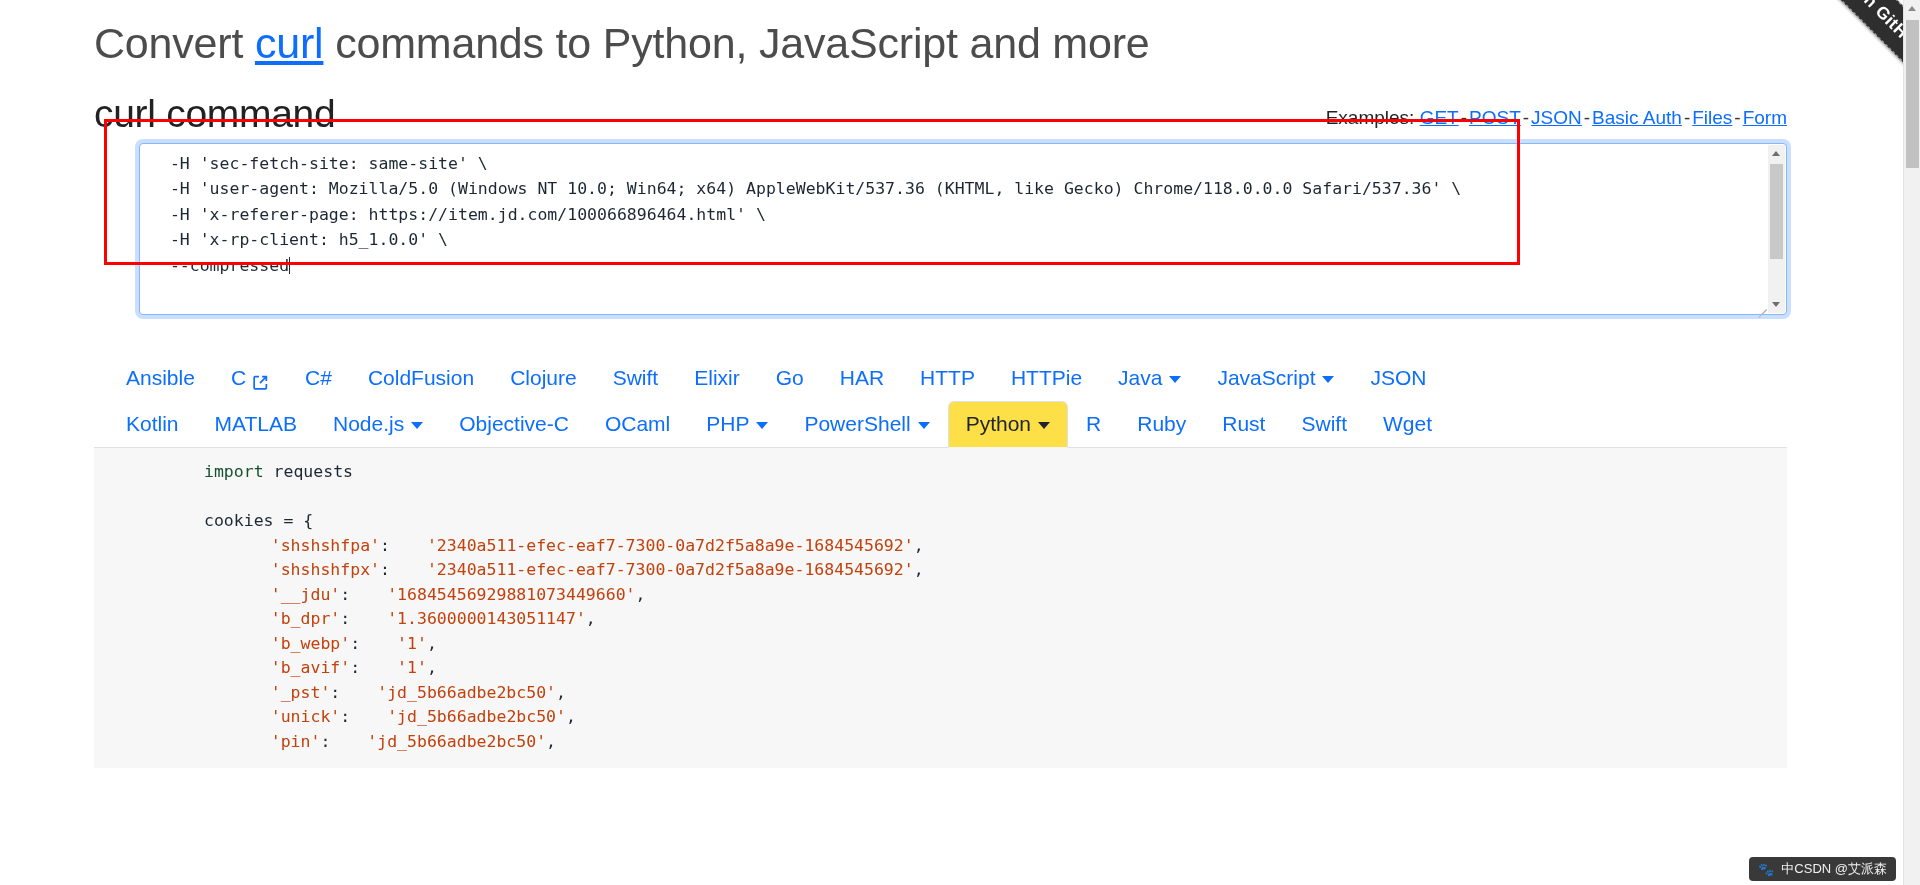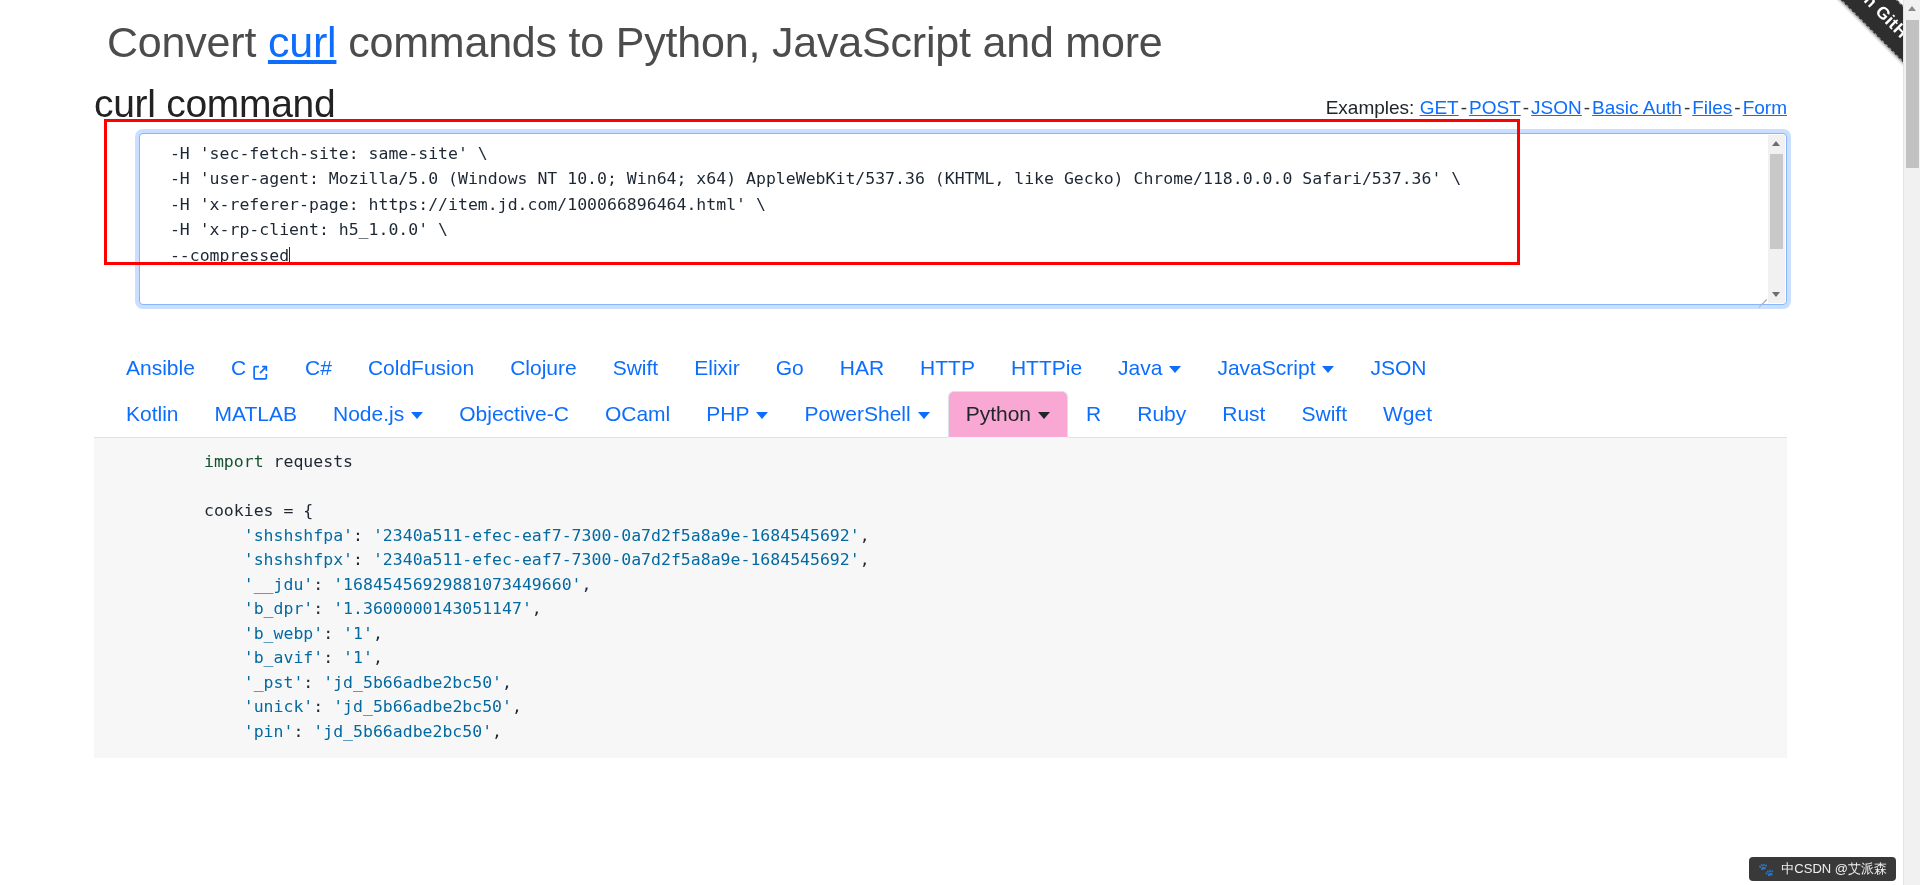--- a/index.html
+++ b/index.html
@@ -69,36 +69,36 @@
     width: 1903px;
     height: 885px;
     padding-left: 94px;
     padding-right: 20px;
   }
 
   h1.page-title {
     font-size: 43px;
     font-weight: 400;
     color: #4c4c4c;
-    margin: 13px;
-    padding-top: 3px;
+    margin: 0;
+    padding-top: 17px;
     line-height: 1.25;
     letter-spacing: -0.2px;
   }
   h1.page-title .curl-link {
     color: #0d6efd;
     text-decoration: underline;
     cursor: pointer;
   }
 
   .section-head {
     display: flex;
     align-items: flex-end;
     justify-content: space-between;
-    margin-top: 4px;
+    margin-top: 22px;
     padding-right: 96px;
   }
   h2.sub-title {
     font-size: 39px;
     font-weight: 400;
     color: #222;
     margin: 0;
     line-height: 1.1;
     letter-spacing: -0.3px;
   }
@@ -222,21 +222,21 @@
     display: inline-flex;
     align-items: center;
     gap: 6px;
     border: 1px solid transparent;
     border-radius: 6px 6px 0 0;
     line-height: 1.35;
     margin-bottom: -1px;
   }
   .tab.active {
     color: #212529;
-    background: #f9a8d4;
+    background: #fde047;
     border-color: #dee2e6 #dee2e6 #f7f7f7;
   }
   .caret-down {
     display: inline-block;
     width: 0; height: 0;
     border-left: 6px solid transparent;
     border-right: 6px solid transparent;
     border-top: 7px solid currentColor;
     margin-left: 1px;
     margin-top: 3px;
@@ -254,21 +254,21 @@
   }
   pre.code {
     margin: 0;
     font-family: "DejaVu Sans Mono", "Liberation Mono", monospace;
     font-size: 16.5px;
     line-height: 24.5px;
     color: #1c2733;
     white-space: pre;
   }
   .kw { color: #14532d; }
-  .str { color: #0369a1; }
+  .str { color: #c2410c; margin-left: 27px; }
 
   
   .watermark {
     position: absolute;
     right: 24px; bottom: 4px;
     background: #2b2b2b;
     color: #efefef;
     font-size: 13px;
     padding: 3px 9px;
     border-radius: 4px;

